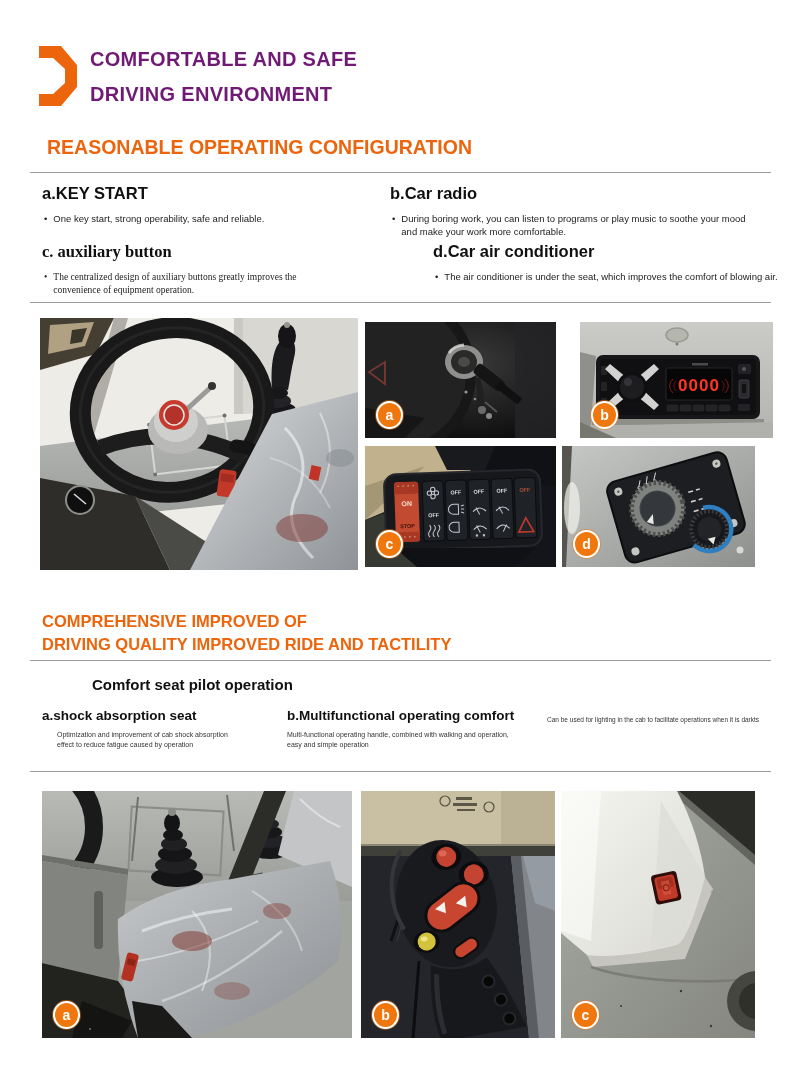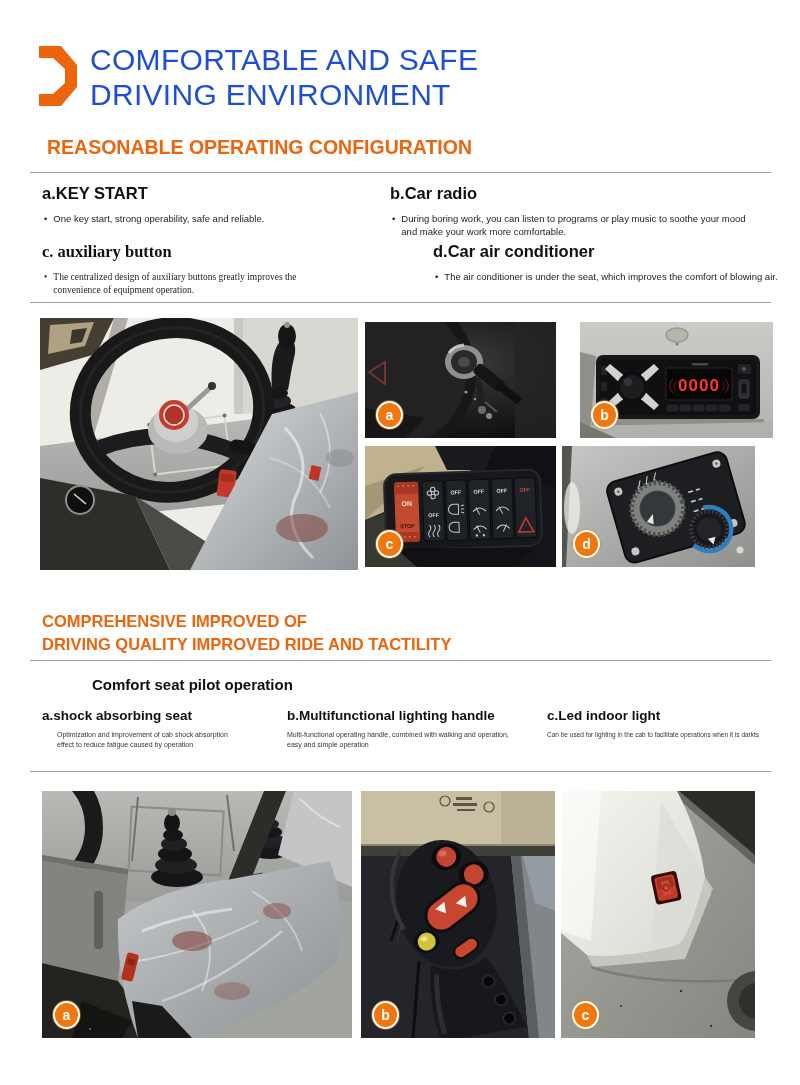--- a/index.html
+++ b/index.html
@@ -2,21 +2,21 @@
 <html><head>
 <meta charset="utf-8">
 <style>
   html,body{margin:0;padding:0;background:#fff;}
   .page{position:relative;width:800px;height:1085px;background:#ffffff;overflow:hidden;
         font-family:"Liberation Sans",sans-serif;}
   .rule{position:absolute;left:30px;width:741px;height:1px;background:#9c9c9c;}
   #r1{top:172px}#r2{top:302px}#r3{top:660px}#r4{top:771px}
 
   .chevron{position:absolute;left:36px;top:44px;width:44px;height:64px;}
-  .main-title{position:absolute;left:90px;top:42px;color:#1d4ed8;font-size:30px;font-weight:normal;
+  .main-title{position:absolute;left:90px;top:42px;color:#701a75;font-size:20px;font-weight:bold;
               line-height:35px;letter-spacing:.3px;white-space:nowrap;}
   .sec-title{position:absolute;color:#EC650C;font-weight:bold;white-space:nowrap;}
   #sec1-title{left:47px;top:136px;font-size:19.5px;}
   #sec2-title{left:42px;top:610px;font-size:16.5px;line-height:23px;}
 
   .feat{position:absolute;}
   #f0{left:42px;top:184px;width:330px;}
   #f1{left:390px;top:184px;width:372px;}
   #f2{left:42px;top:242px;width:300px;font-family:Liberation Serif, serif;}
   #f3{left:390px;top:242px;width:380px;margin-left:43px;}
@@ -371,29 +371,28 @@
   </figure>
 
   <div class="sec-title" id="sec2-title">
     <div>COMPREHENSIVE IMPROVED OF</div>
     <div>DRIVING QUALITY IMPROVED RIDE AND TACTILITY</div>
   </div>
   <div class="rule" id="r3"></div>
   <div class="subtitle">Comfort seat pilot operation</div>
 
   <div class="col" id="col-a">
-    <h4>a.shock absorbing seat</h4>
+    <h4>a.shock absorption seat</h4>
     <div class="desc">Optimization and improvement of cab shock absorption effect to reduce fatigue caused by operation</div>
   </div>
   <div class="col" id="col-b">
-    <h4>b.Multifunctional lighting handle</h4>
+    <h4>b.Multifunctional operating comfort</h4>
     <div class="desc">Multi-functional operating handle, combined with walking and operation, easy and simple operation</div>
   </div>
   <div class="col" id="col-c">
-    <h4>c.Led indoor light</h4>
     <div class="desc">Can be used for lighting in the cab to facilitate operations when it is darkts</div>
   </div>
   <div class="rule" id="r4"></div>
 
   <figure class="photo" id="ph-seat" style="margin:0">
     <svg viewBox="0 0 310 247" preserveAspectRatio="none">
       <defs>
         <linearGradient id="seatTop" x1="0" y1="0" x2="0" y2="1">
             <stop offset="0" stop-color="#b8bab6"></stop>
             <stop offset="1" stop-color="#9a9c98"></stop>

